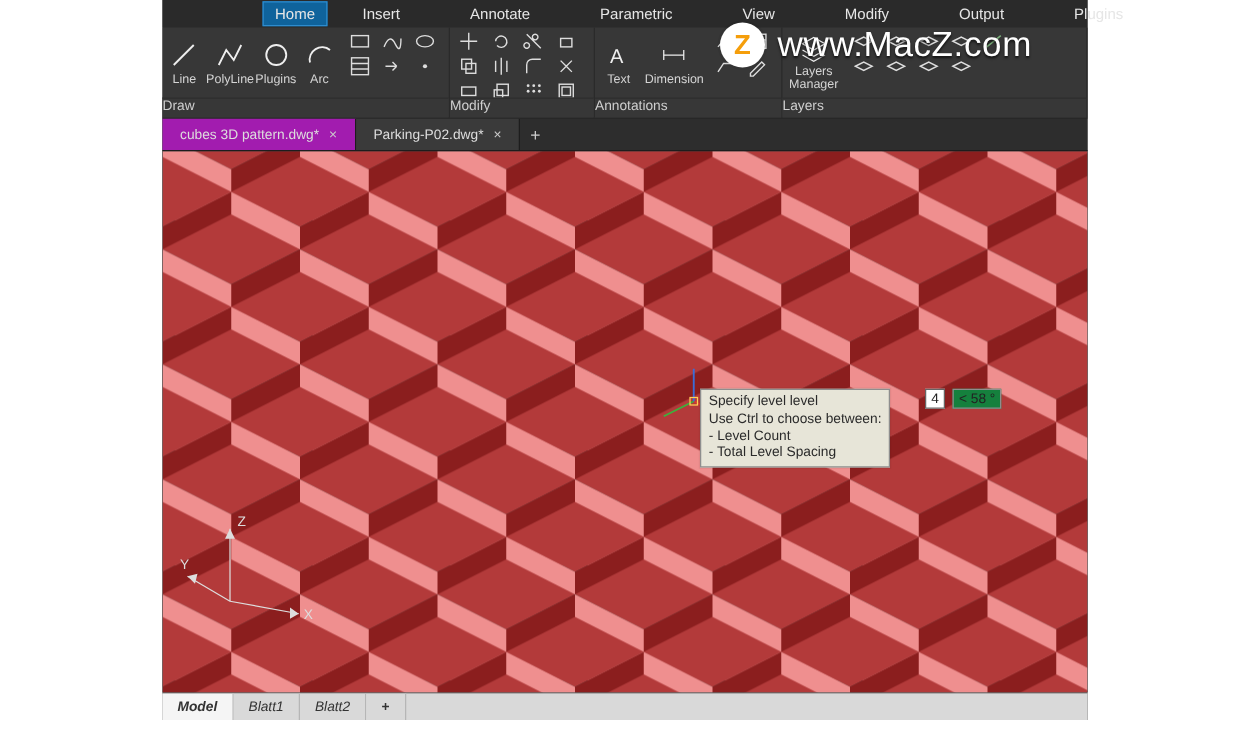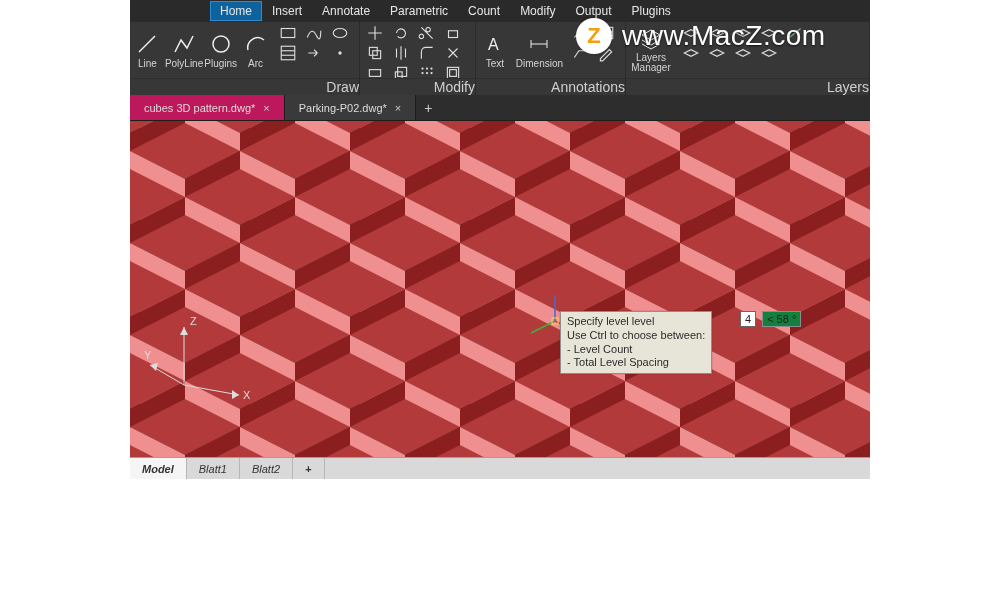--- a/index.html
+++ b/index.html
@@ -1,32 +1,32 @@
 <!DOCTYPE html>
 <html><head>
 <meta charset="utf-8">
 <style>
 * { margin: 0; padding: 0; box-sizing: border-box; font-family: "Segoe UI", Arial, sans-serif; }
 html, body { width: 1000px; height: 600px; background: #fff; overflow: hidden; }
-.app-frame { position: absolute; left: 130px; top: 0; width: 740px; height: 479px; background: #2d2d2d; display: flex; flex-direction: column; }
+.app-frame { position: absolute; left: 130px; top: 0; width: 740px; height: 576px; background: #2d2d2d; display: flex; flex-direction: column; }
 .menu-bar { height: 22px; background: #2a2a2a; display: flex; align-items: center; padding-left: 80px; gap: 0; }
-.menu-bar .item { color: #e6e6e6; font-size: 12px; padding: 3px 10px; cursor: default; }
+.menu-bar .item { color: #e6e6e6; font-size: 12px; padding: 3px 28px; cursor: default; }
 .menu-bar .item.active { background: #0f639c; border: 1px solid #2d8ccf; padding: 2px 9px; }
 .ribbon { height: 73px; background: #373737; display: flex; border-bottom: 1px solid #222; }
 .rpanel { display: flex; flex-direction: column; border-right: 1px solid #2a2a2a; }
 .rpanel .big { display: flex; flex-direction: column; align-items: center; justify-content: center; color: #d4d4d4; font-size: 10px; width: 40px; height: 56px; gap: 2px; }
-.rpanel .cap { height: 17px; font-size: 14px; color: #cfcfcf; text-align: right; background: #373737; border-top: 1px solid #2e2e2e; }
+.rpanel .cap { height: 17px; font-size: 11px; color: #cfcfcf; text-align: left; background: #373737; border-top: 1px solid #2e2e2e; }
 .ico { width: 16px; height: 16px; display: flex; align-items: center; justify-content: center; color: #e9e9e9; }
 .ico.big-i { width: 24px; height: 24px; }
 .mini { width: 18px; height: 18px; display: flex; align-items: center; justify-content: center; }
 .rpanel .cols { display: flex; height: 56px; }
 .grid3 { display: grid; grid-template-columns: repeat(3, 22px); grid-auto-rows: 18px; gap: 2px 4px; padding: 2px 6px; }
 .grid2 { display: grid; grid-template-columns: repeat(2, 22px); grid-auto-rows: 18px; gap: 2px 4px; padding: 2px 6px; }
 .tabstrip { height: 26px; background: #2d2d2d; display: flex; align-items: stretch; border-bottom: 1px solid #1d1d1d; }
-.ftab { display: flex; align-items: center; color: #ddd; font-size: 11px; padding: 0 14px; background: #be185d; border-right: 1px solid #1d1d1d; gap: 8px; position: relative; }
+.ftab { display: flex; align-items: center; color: #ddd; font-size: 11px; padding: 0 14px; background: #a21caf; border-right: 1px solid #1d1d1d; gap: 8px; position: relative; }
 .ftab.active { background: #3a3a3a; }
 .ftab .x { color: #ccc; cursor: pointer; }
 .addtab { color: #ccc; width: 24px; display: flex; align-items: center; justify-content: center; font-size: 14px; }
 .canvas { position: relative; flex: 1; background: #3a3a3a; overflow: hidden; }
 .pattern { position: absolute; inset: 0; }
 .pattern svg { width: 100%; height: 100%; }
 .axis { position: absolute; left: 14px; bottom: 40px; color: #e9e9e9; font-size: 11px; }
 .gizmo { position: absolute; left: 395px; top: 170px; }
 .tooltip { position: absolute; left: 430px; top: 190px; background: #e7e5d8; border: 1px solid #8e8e8e; color: #2b2b2b; font-size: 11px; padding: 3px 6px; line-height: 1.25; box-shadow: 0 0 0 1px rgba(0,0,0,0.05); max-width: 170px; }
 .valbox { position: absolute; left: 610px; top: 190px; display: flex; gap: 6px; align-items: center; }
@@ -43,21 +43,21 @@
 </head>
 <body>
 
 <div class="app-frame">
 
   <div class="menu-bar">
     <div class="item active">Home</div>
     <div class="item">Insert</div>
     <div class="item">Annotate</div>
     <div class="item">Parametric</div>
-    <div class="item">Count</div>
+    <div class="item">View</div>
     <div class="item">Modify</div>
     <div class="item">Output</div>
     <div class="item">Plugins</div>
   </div>
 
   <div class="ribbon">
 
     <div class="rpanel" style="width:230px">
       <div class="cols">
         <div class="big">

